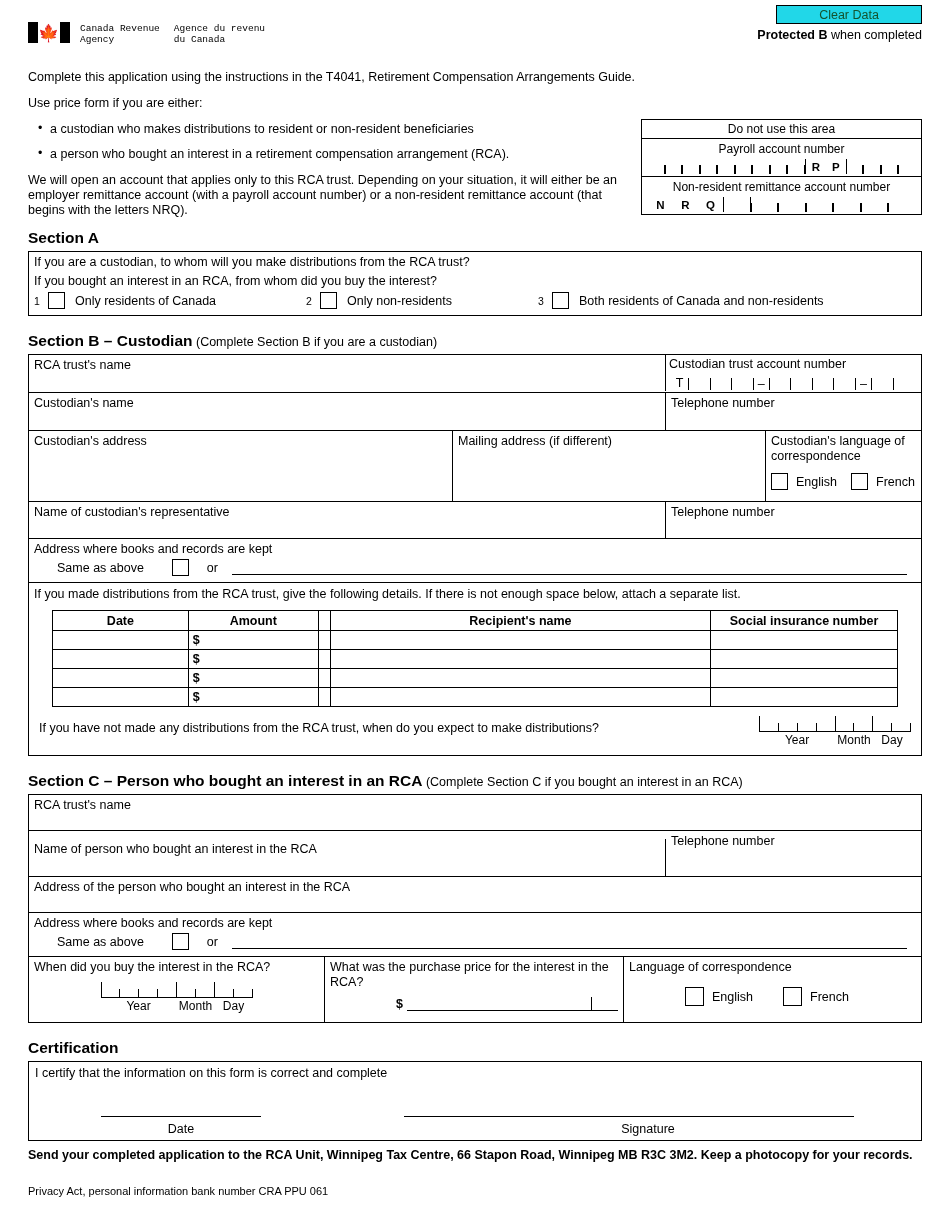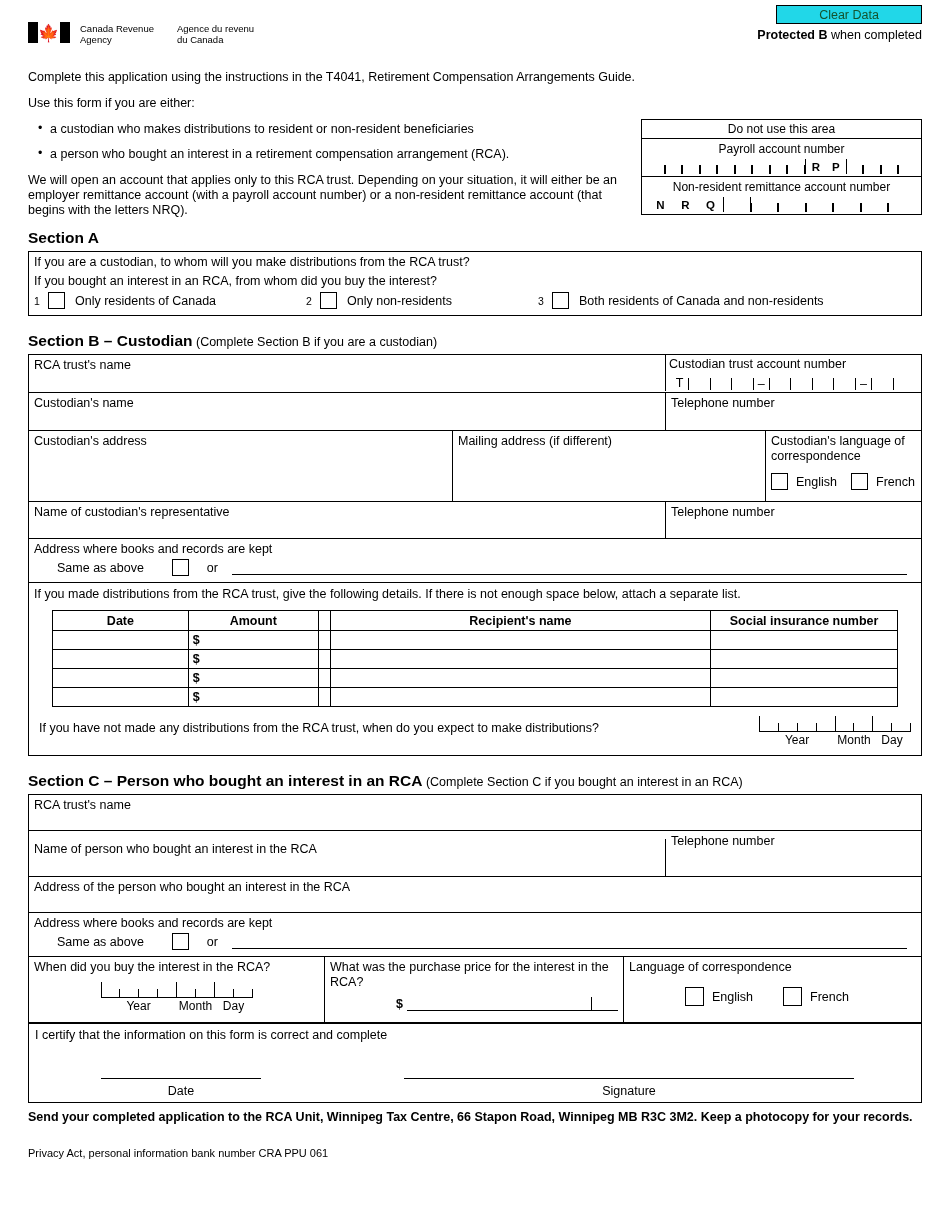--- a/index.html
+++ b/index.html
@@ -15,21 +15,21 @@
   }
   .page { position: relative; width:950px; height:1230px; padding: 0 28px; }
 
   
   .hdr { position:relative; height: 70px; }
   .cra-logo { position:absolute; left:0; top:22px; display:flex; align-items:flex-start; gap:10px; }
   .flag { width:42px; height:21px; position:relative; display:inline-block; background:#fff; }
   .flag .bar { position:absolute; top:0; width:10px; height:21px; background:#000; }
   .flag .bar.l { left:0; } .flag .bar.r { right:0; }
   .flag .leaf { position:absolute; left:50%; top:50%; transform:translate(-50%,-50%); font-size:17px; line-height:17px; color:#000; }
-  .cra-text { font-size:9.5px; line-height:11px; display:flex; gap:23px; padding-top:1px;}
+  .cra-text { font-size:9.5px; line-height:11px; display:flex; gap:14px; padding-top:1px;font-family:Liberation Mono, monospace;}
   .cra-text .col { white-space:nowrap; }
 
   .clear-btn {
     position:absolute; right:0; top:5px;
     width:146px; height:19px;
     background:#21d7e8; border:1.5px solid #000;
     font-size:12.5px; line-height:16px; text-align:center;
     cursor:pointer; color:#14532d; font-family:"Liberation Sans",sans-serif;
     padding:0;
   }
@@ -151,21 +151,21 @@
     <button class="clear-btn">Clear Data</button>
 
     <div class="protb">
       <b>Protected B</b><span> when completed</span>
     </div>
   </div>
 
 
   <div class="intro">
     <p>Complete this application using the instructions in the T4041, Retirement Compensation Arrangements Guide.</p>
-    <p>Use this form if you are either:</p>
+    <p>Use price form if you are either:</p>
     <ul class="bullets">
       <li>a custodian who makes distributions to resident or non-resident beneficiaries</li>
       <li>a person who bought an interest in a retirement compensation arrangement (RCA).</li>
     </ul>
     <p>We will open an account that applies only to this RCA trust. Depending on your situation, it will either be an employer remittance account (with a payroll account number) or a non-resident remittance account (that begins with the letters NRQ).</p>
   </div>
 
   <div class="dnu">
     <div class="cap">Do not use this area</div>
     <div class="blk">
@@ -446,24 +446,25 @@
         <div class="langwrap" style="margin:12px 0 0 56px;">
           <span class="cb" style="width:19px;height:19px;"></span>
           <span class="lt">English</span>
           <span class="cb" style="width:19px;height:19px;margin-left:22px;"></span>
           <span class="lt">French</span>
         </div>
       </div>
     </div>
   </div>
 
+  <h2 class="sec">Certification</h2>
   <div class="certbox">
     <div class="lab">I certify that the information on this form is correct and complete</div>
     <span class="sigline" style="left:72px;width:160px;"></span>
     <span class="sigcap" style="left:72px;width:160px;">Date</span>
     <span class="sigline" style="left:375px;width:450px;"></span>
-    <span class="sigcap" style="left:375px;width:450px;">Signature</span>
+    <span class="sigcap" style="left:394px;width:450px;">Signature</span>
   </div>
 
   <div class="sendline">Send your completed application to the RCA Unit, Winnipeg Tax Centre, 66 Stapon Road, Winnipeg MB  R3C 3M2. Keep a photocopy for your records.</div>
   <div class="privacy">Privacy Act, personal information bank number CRA PPU 061</div>
 
 </div>
 
 </body></html>

